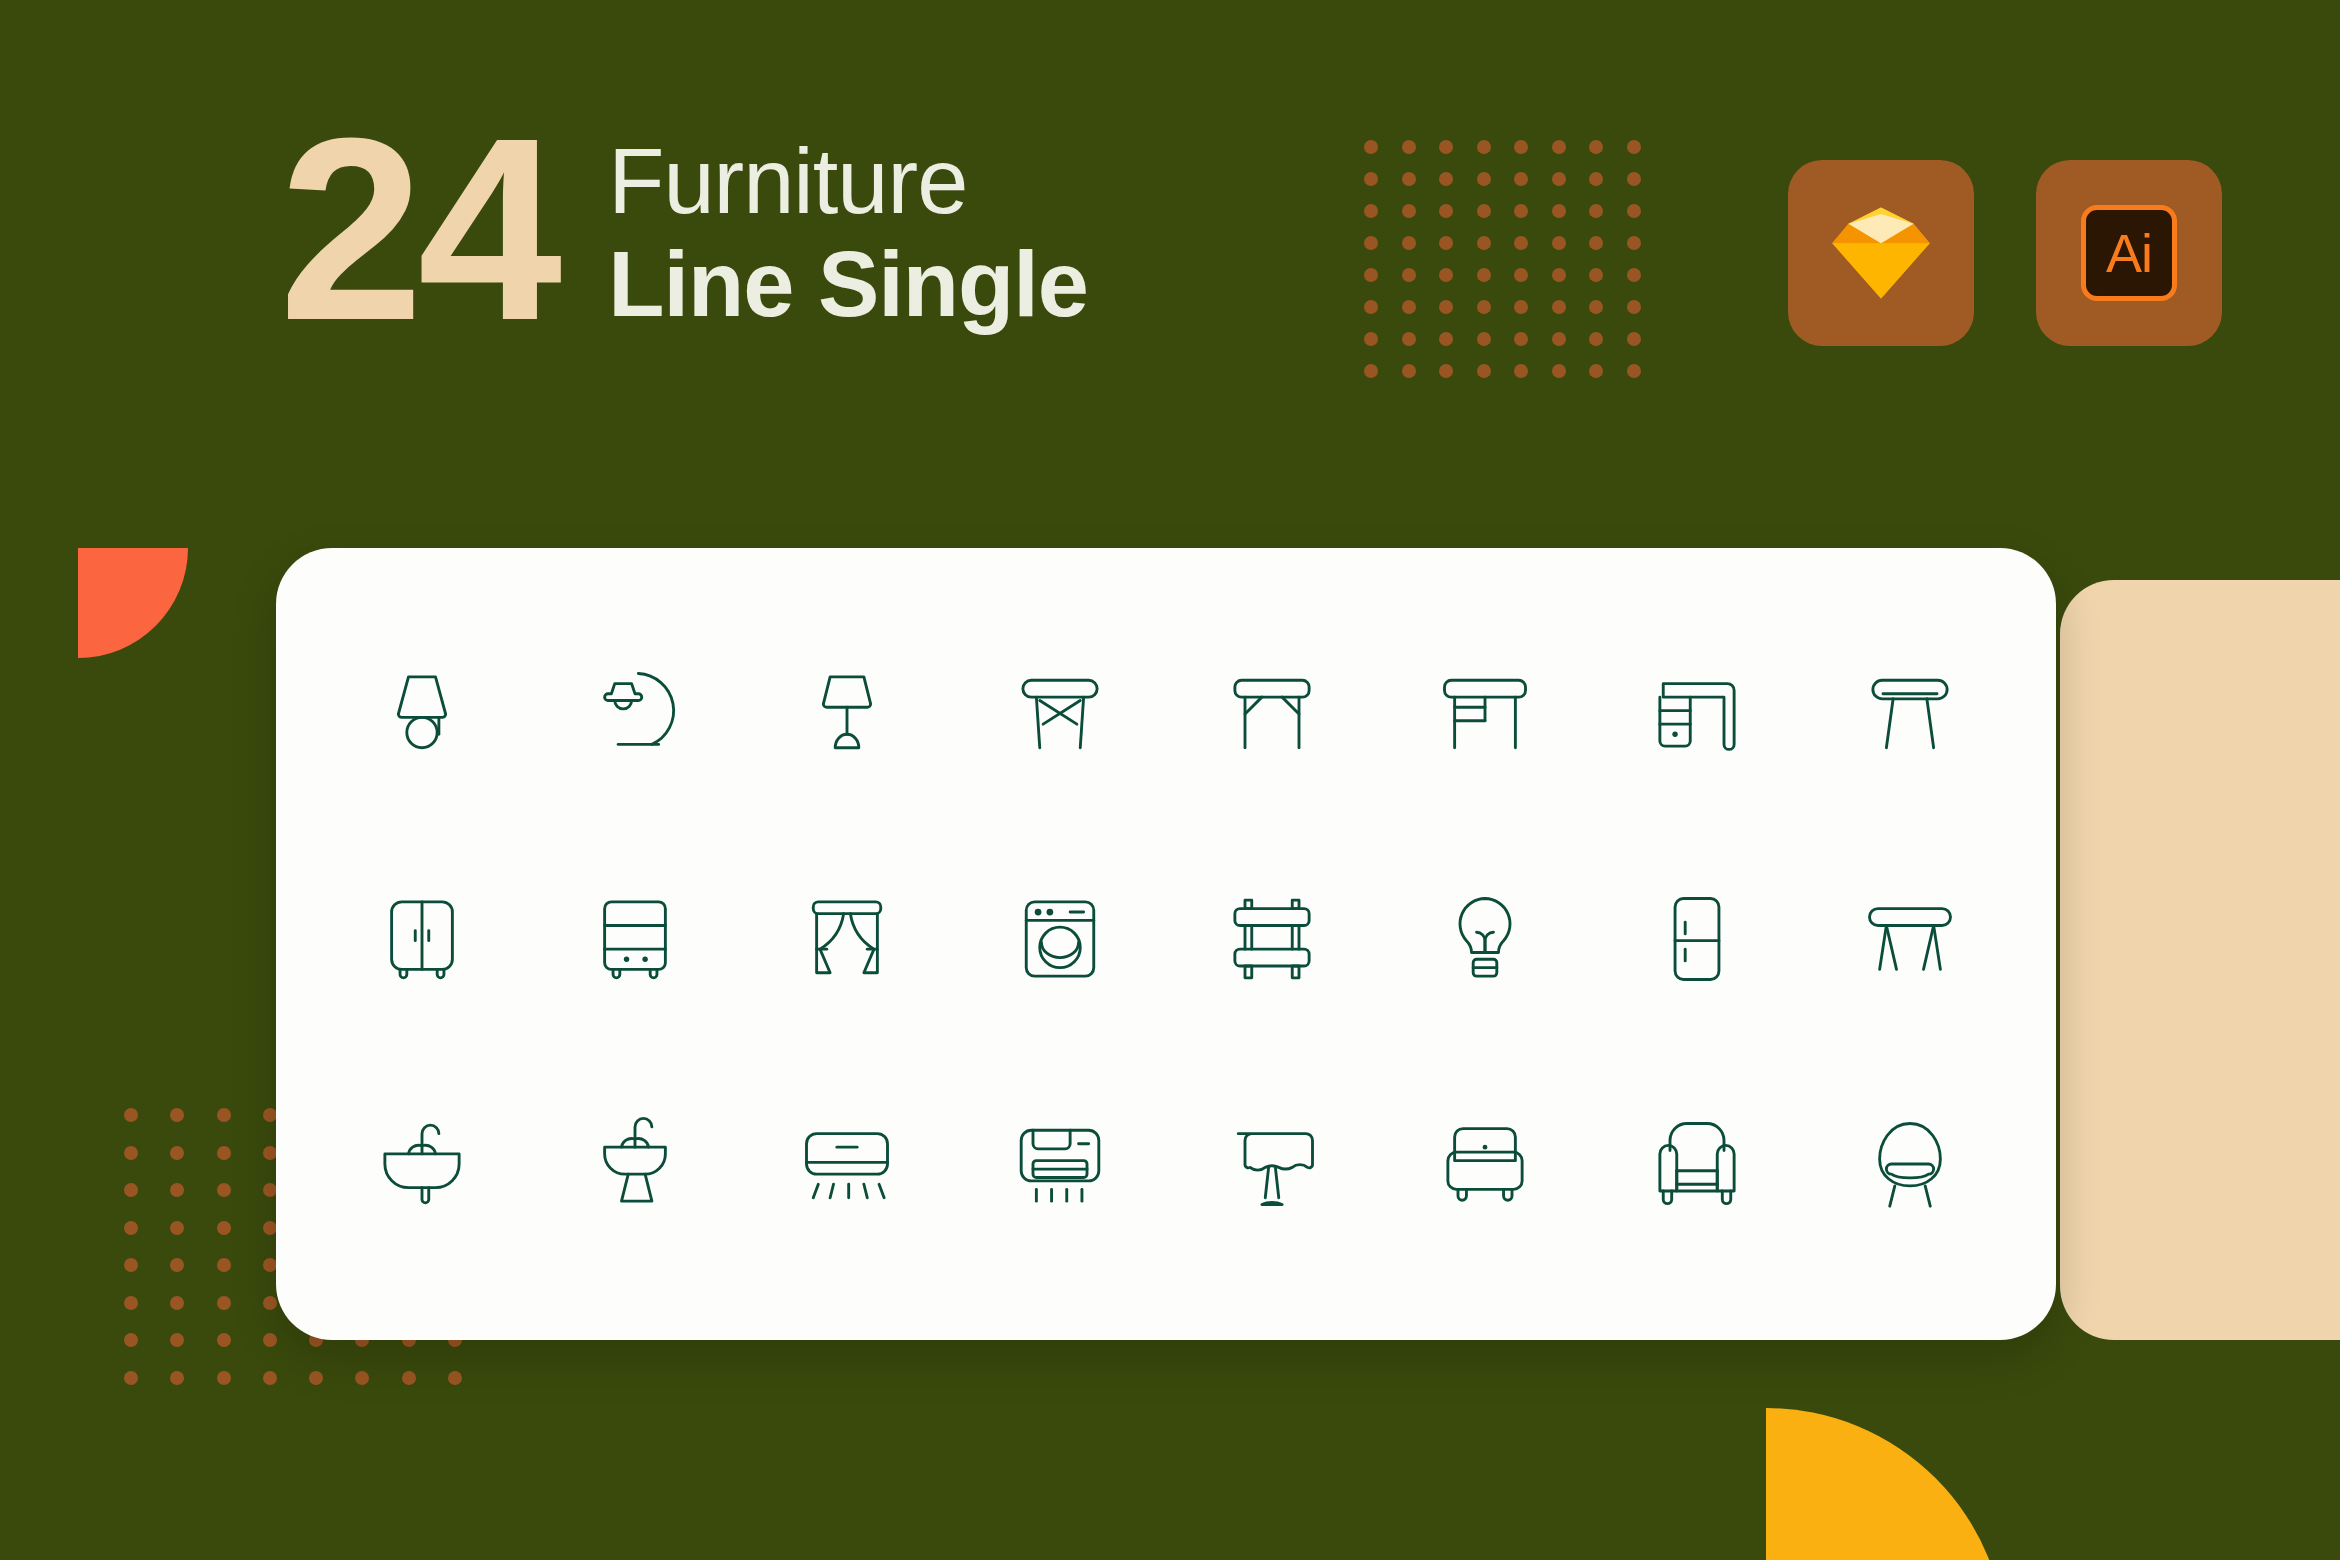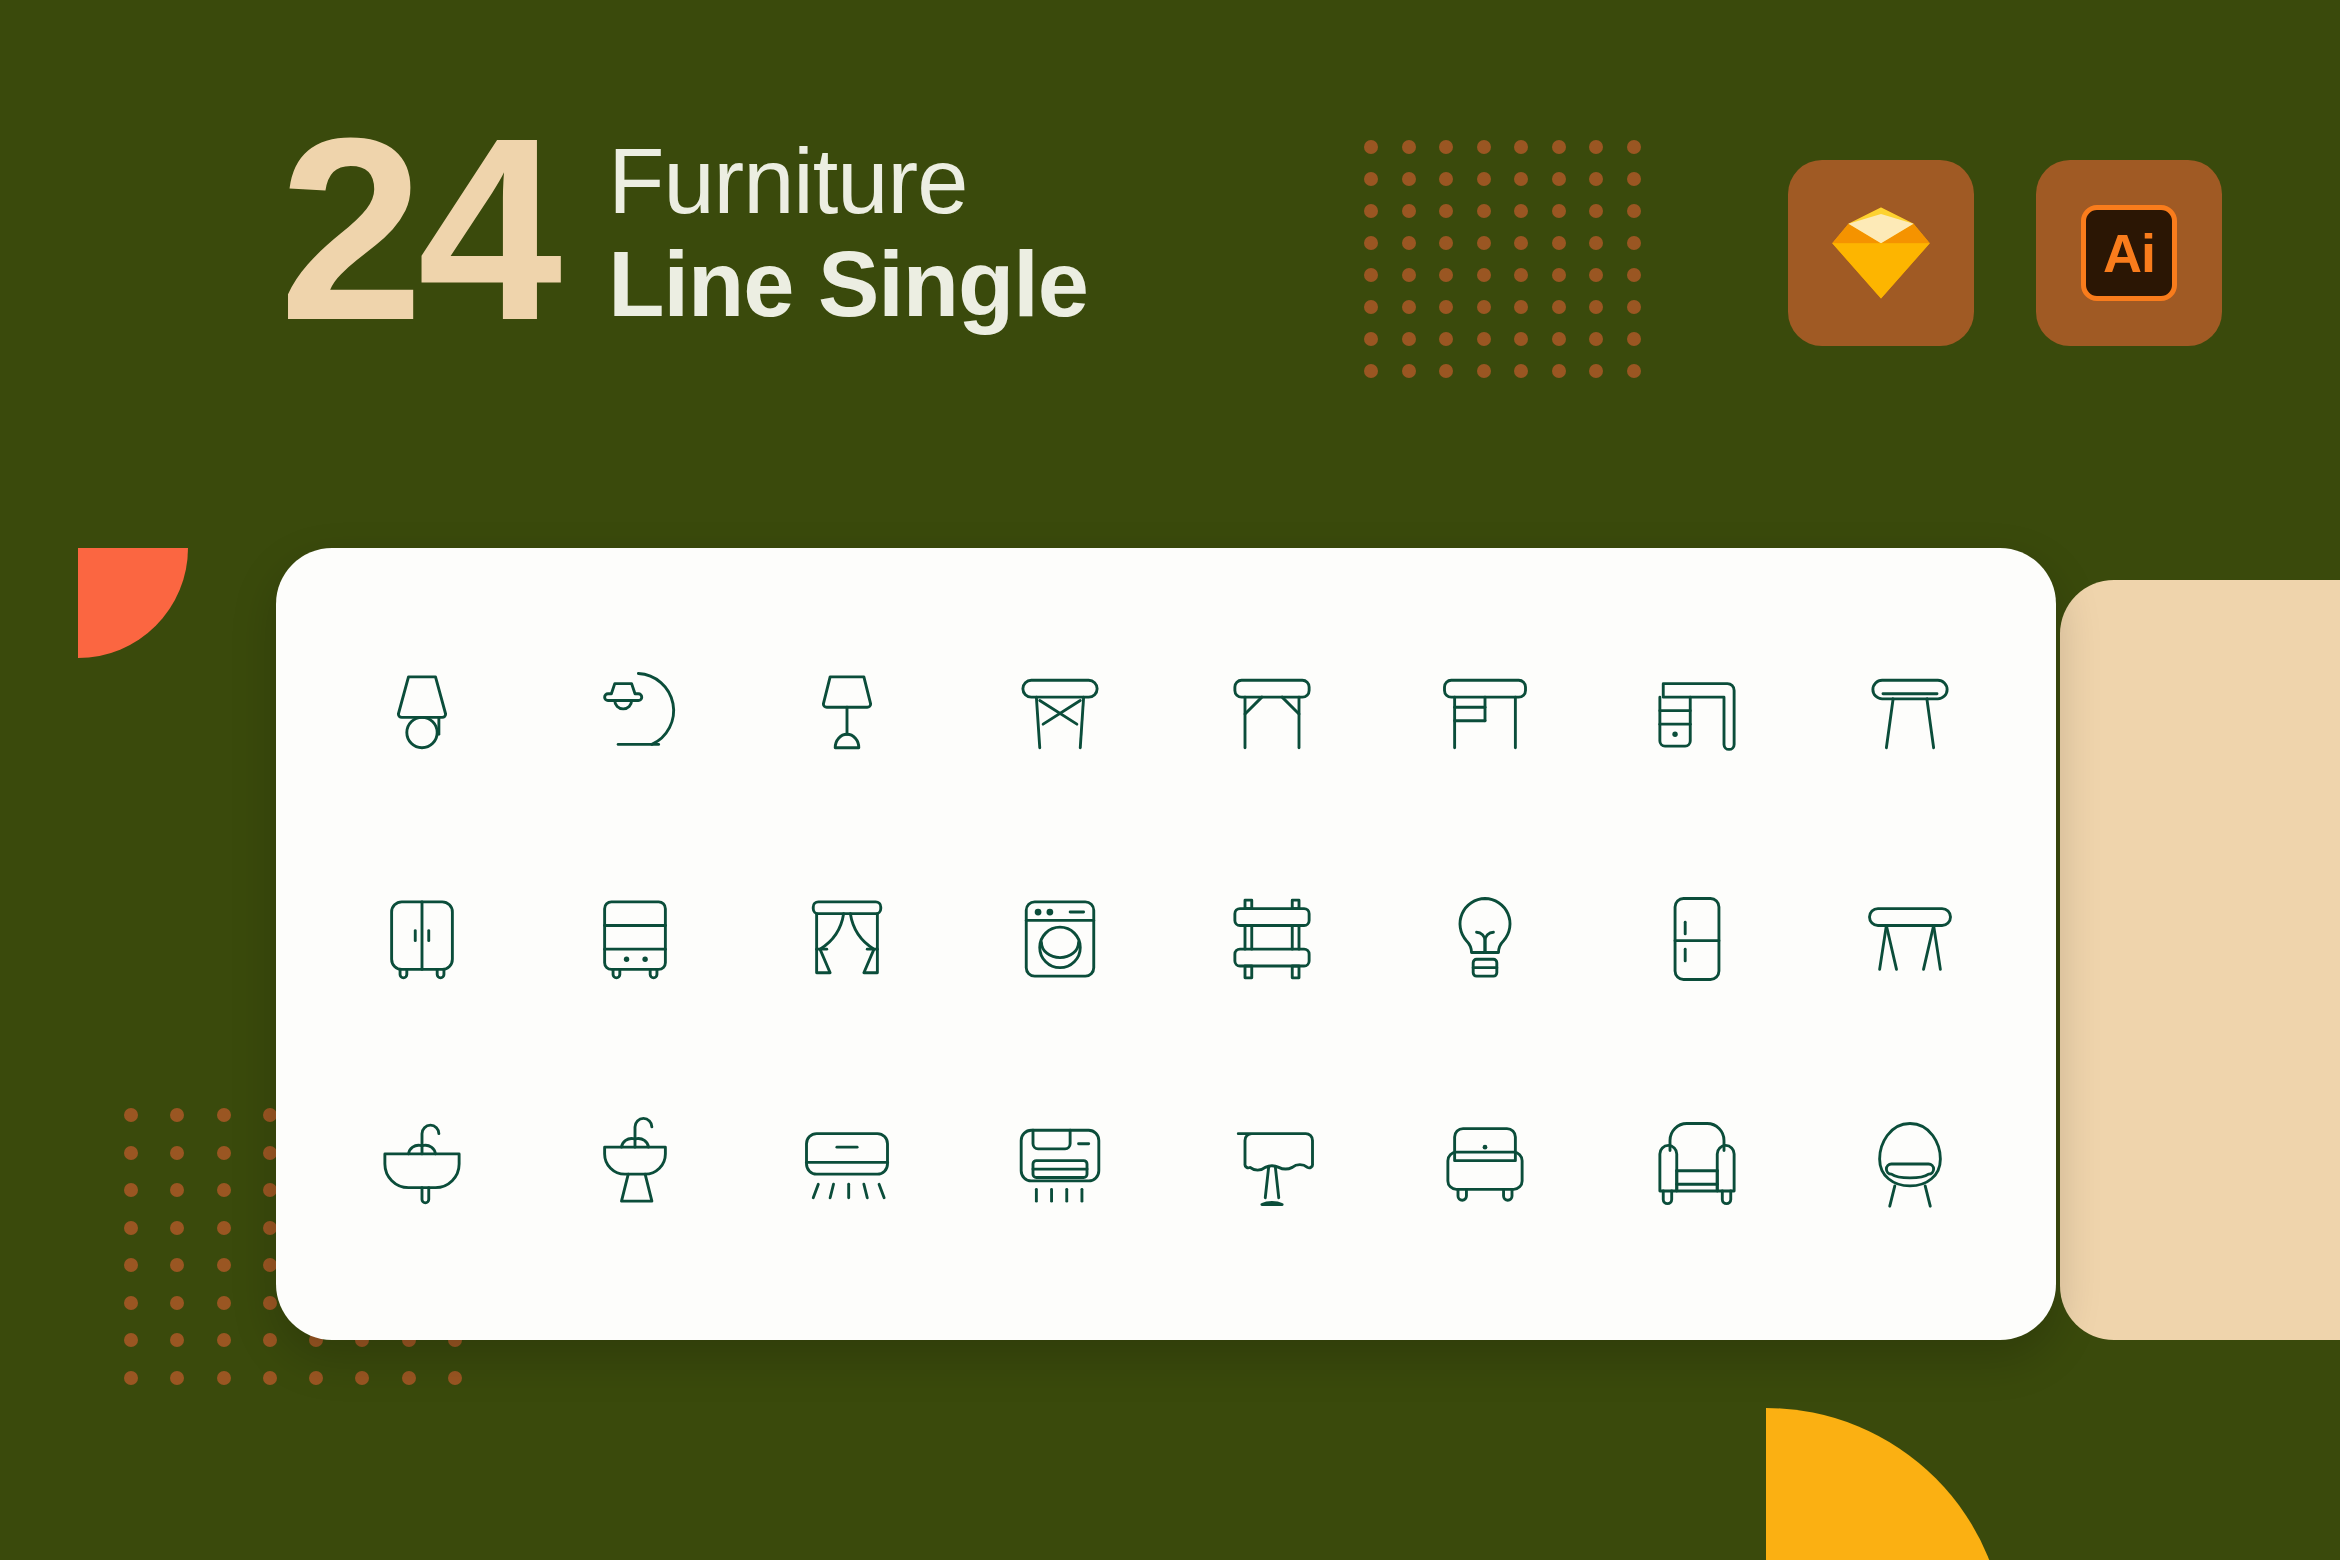--- a/index.html
+++ b/index.html
@@ -117,21 +117,21 @@
     border-radius: 16px;
     background: #2b1604;
     border: 5px solid #f97c1c;
     display: flex;
     align-items: center;
     justify-content: center;
   }
   .ai-chip span {
     color: #f97c1c;
     font-size: 54px;
-    font-weight: 700;
+    font-weight: 400;
     line-height: 1;
     letter-spacing: -1px;
   }
 
   
   .tan-panel {
     position: absolute;
     left: 2060px; top: 580px;
     width: 360px; height: 760px;
     background: #efd4ac;

